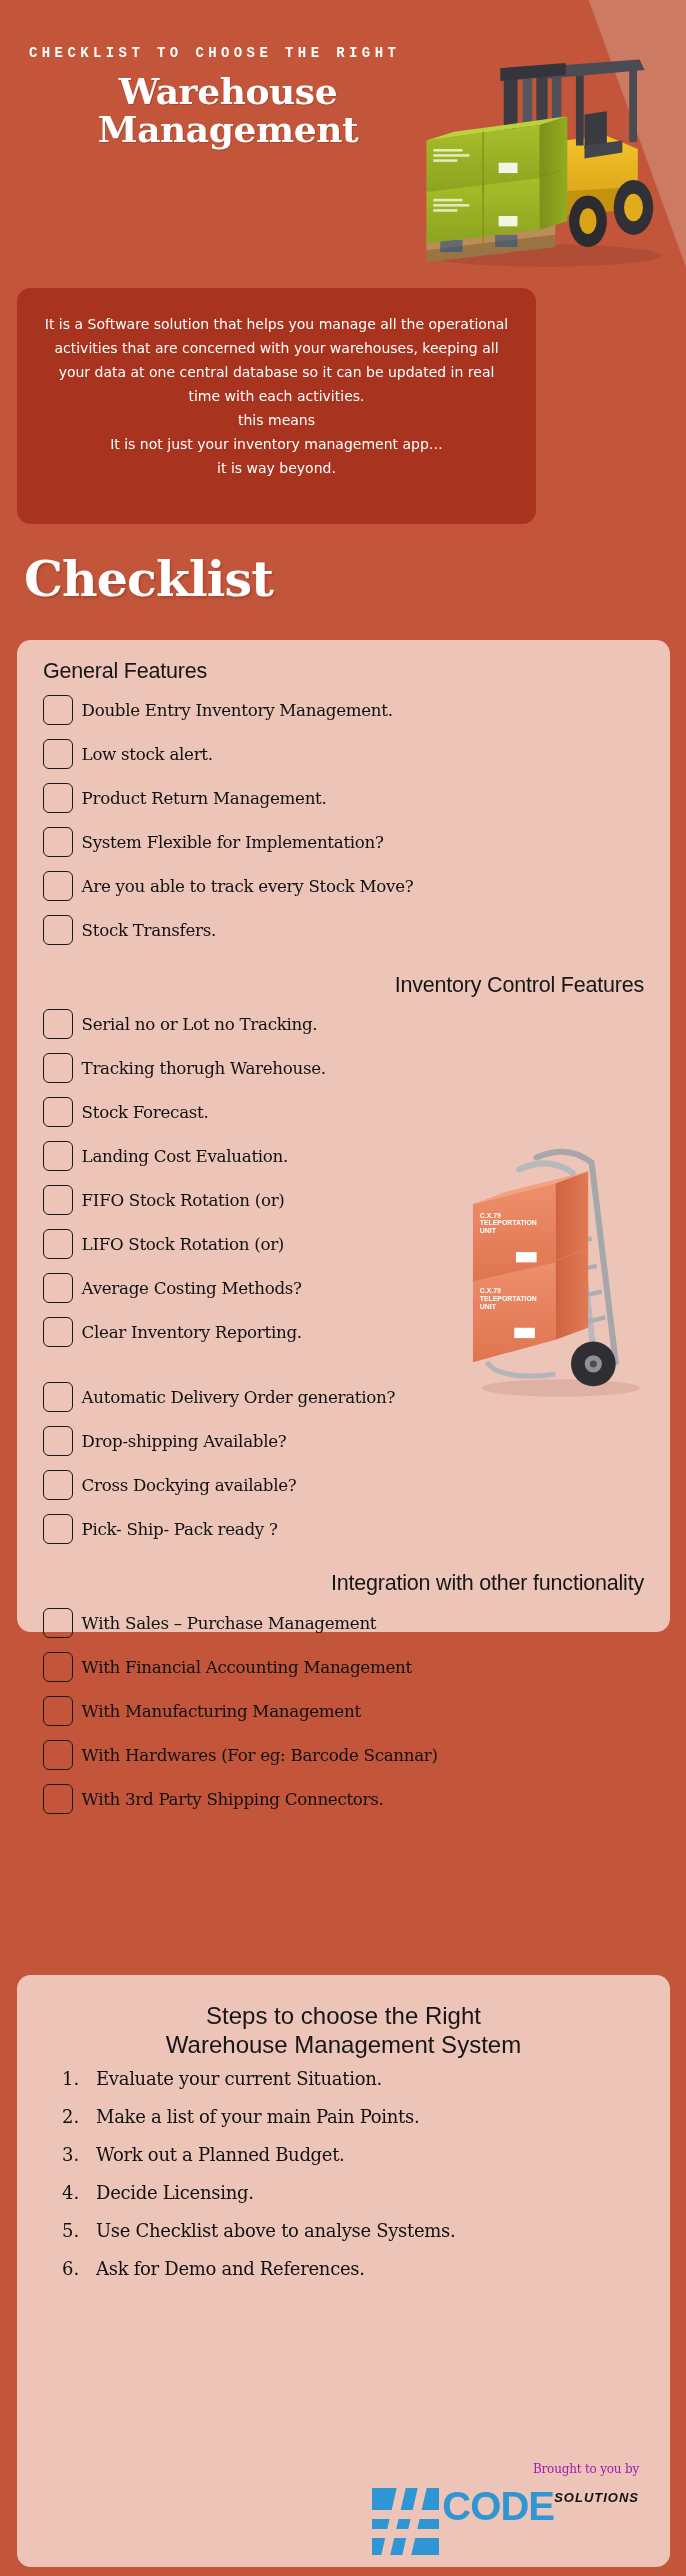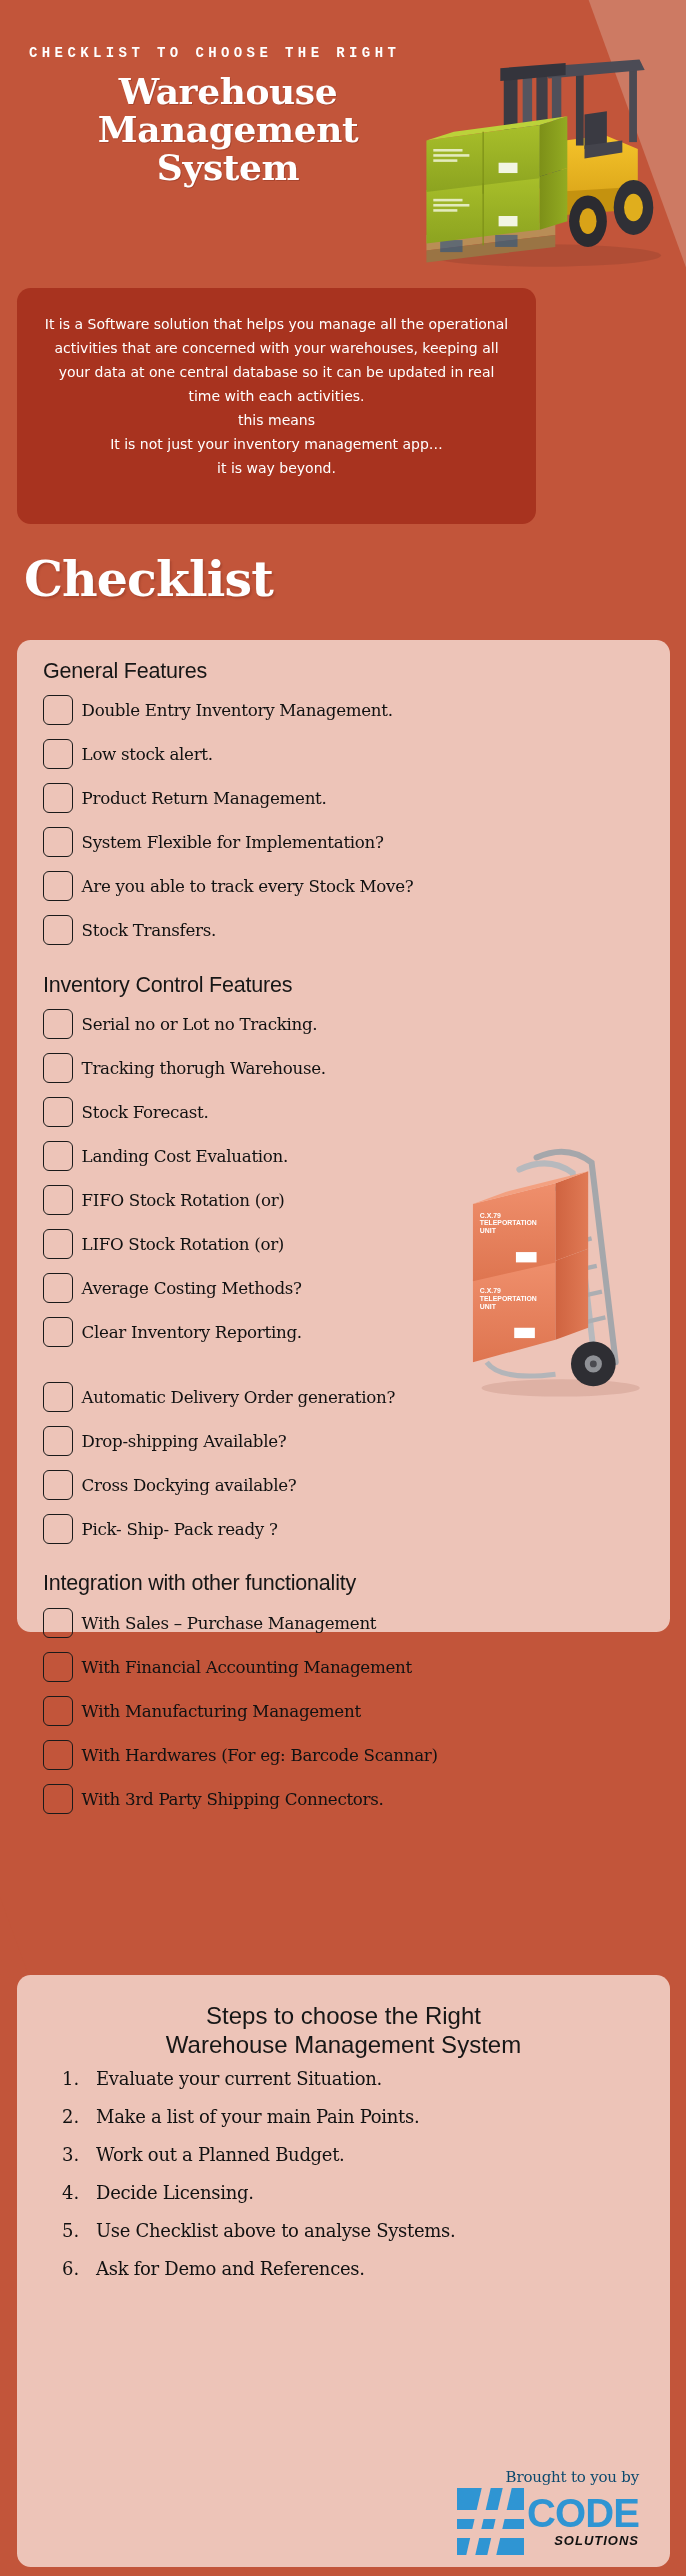--- a/index.html
+++ b/index.html
@@ -72,21 +72,21 @@
 
   
   .panel {
     position:absolute; left:17px; width:653px;
     background:#edc4b8; border-radius:13.7px;
   }
   #checklist-panel { top:640px; height:992px; padding:19px 26px 0 26px; }
   #steps-panel { top:1975px; height:592px; padding:26px 26px 0 26px; }
 
   .section { margin-bottom:3.4px; }
-  .section + .section { margin-top:20.6px; }
+  .section + .section { margin-top:20.6px;text-align:right; }
   .section-title {
     font-family:"Liberation Sans", sans-serif;
     font-size:21.5px; color:#161616; font-weight:400;
     margin-bottom:4.3px; letter-spacing:-0.2px;
   }
   .check-row {
     display:flex; align-items:center; gap:8.6px; height:44px;
     position:relative; z-index:3;
   }
   .checkbox {
@@ -118,35 +118,35 @@
   }
   .step-text {
     font-family:"DejaVu Serif", serif;
     font-size:18px; color:#111; letter-spacing:-0.3px;
   }
 
   
   .brand-wrap { position:absolute; right:31px; bottom:12px; text-align:right; }
   .brand-kicker {
     font-family:"DejaVu Serif", serif;
-    font-size:15px; color:#0c4a6e; margin-bottom:2px; letter-spacing:-0.2px;
+    font-size:12px; color:#a21caf; margin-bottom:12px; letter-spacing:-0.2px;
   }
   .brand-logo { display:flex; align-items:stretch; justify-content:flex-end; }
   .brand-hash {
     width:67px; height:67px; background:#2f95d3;
     position:relative; overflow:hidden;
   }
   .brand-hash i {
     position:absolute; background:#edc4b8; display:block;
   }
   .hv1 { width:9.4px; height:100%; left:17px; top:0; transform:skewX(-13deg); }
   .hv2 { width:9.4px; height:100%; left:38px; top:0; transform:skewX(-13deg); }
   .hh1 { height:9.4px; width:100%; left:0; top:21.5px; }
   .hh2 { height:9.4px; width:100%; left:0; top:41px; }
-  .brand-text { display:flex; flex-direction:column; justify-content:center; padding-left:3.4px; }
+  .brand-text { display:flex; justify-content:center; padding-left:3.4px; }
   .brand-code {
     font-family:"Liberation Sans", sans-serif;
     font-weight:700; font-size:40px; color:#2f95d3; line-height:.92;
     letter-spacing:-0.9px;
   }
   .brand-sol {
     font-family:"Liberation Sans", sans-serif;
     font-weight:700; font-style:italic; font-size:13px;
     color:#111; letter-spacing:1px; text-align:right; margin-top:1.7px;
   }
@@ -157,21 +157,20 @@
 <div class="bg-root">
   <div class="bg-diag"></div>
   <div class="bg-diag2"></div>
 </div>
 
 <div class="hero">
   <div class="hero-kicker">CHECKLIST TO CHOOSE THE RIGHT</div>
   <div class="hero-title">
     <span>Warehouse</span>
     <span>Management</span>
-    <span>System</span>
   </div>
 
   <svg class="forklift" viewBox="0 0 300 270">
     <defs>
       <linearGradient id="boxg" x1="0" y1="0" x2="0" y2="1">
         <stop offset="0" stop-color="#a8bf2a"></stop>
           <stop offset="1" stop-color="#8ca320"></stop>
       </linearGradient>
       <linearGradient id="boxg2" x1="0" y1="0" x2="1" y2="0">
         <stop offset="0" stop-color="#7d9018"></stop>

